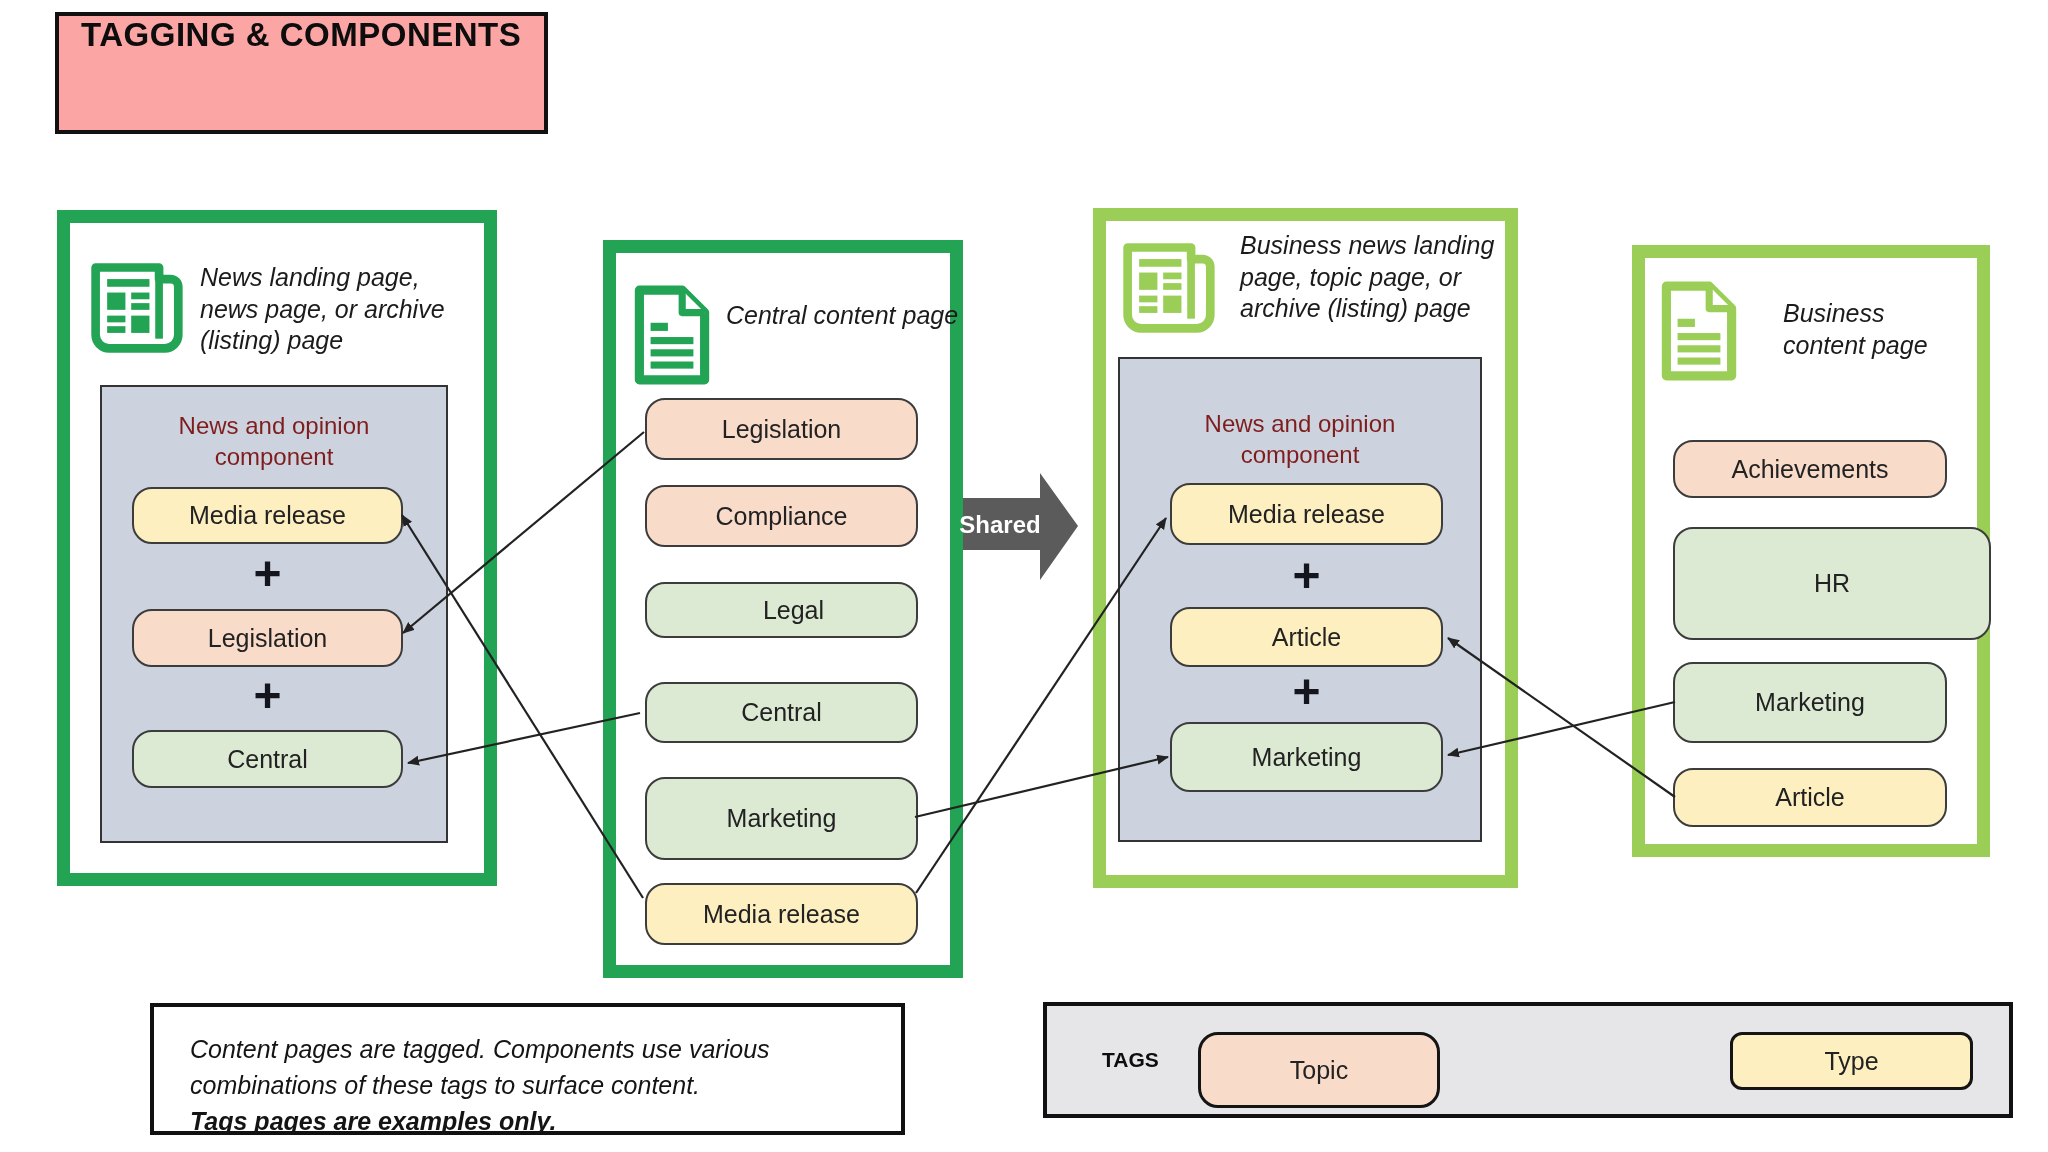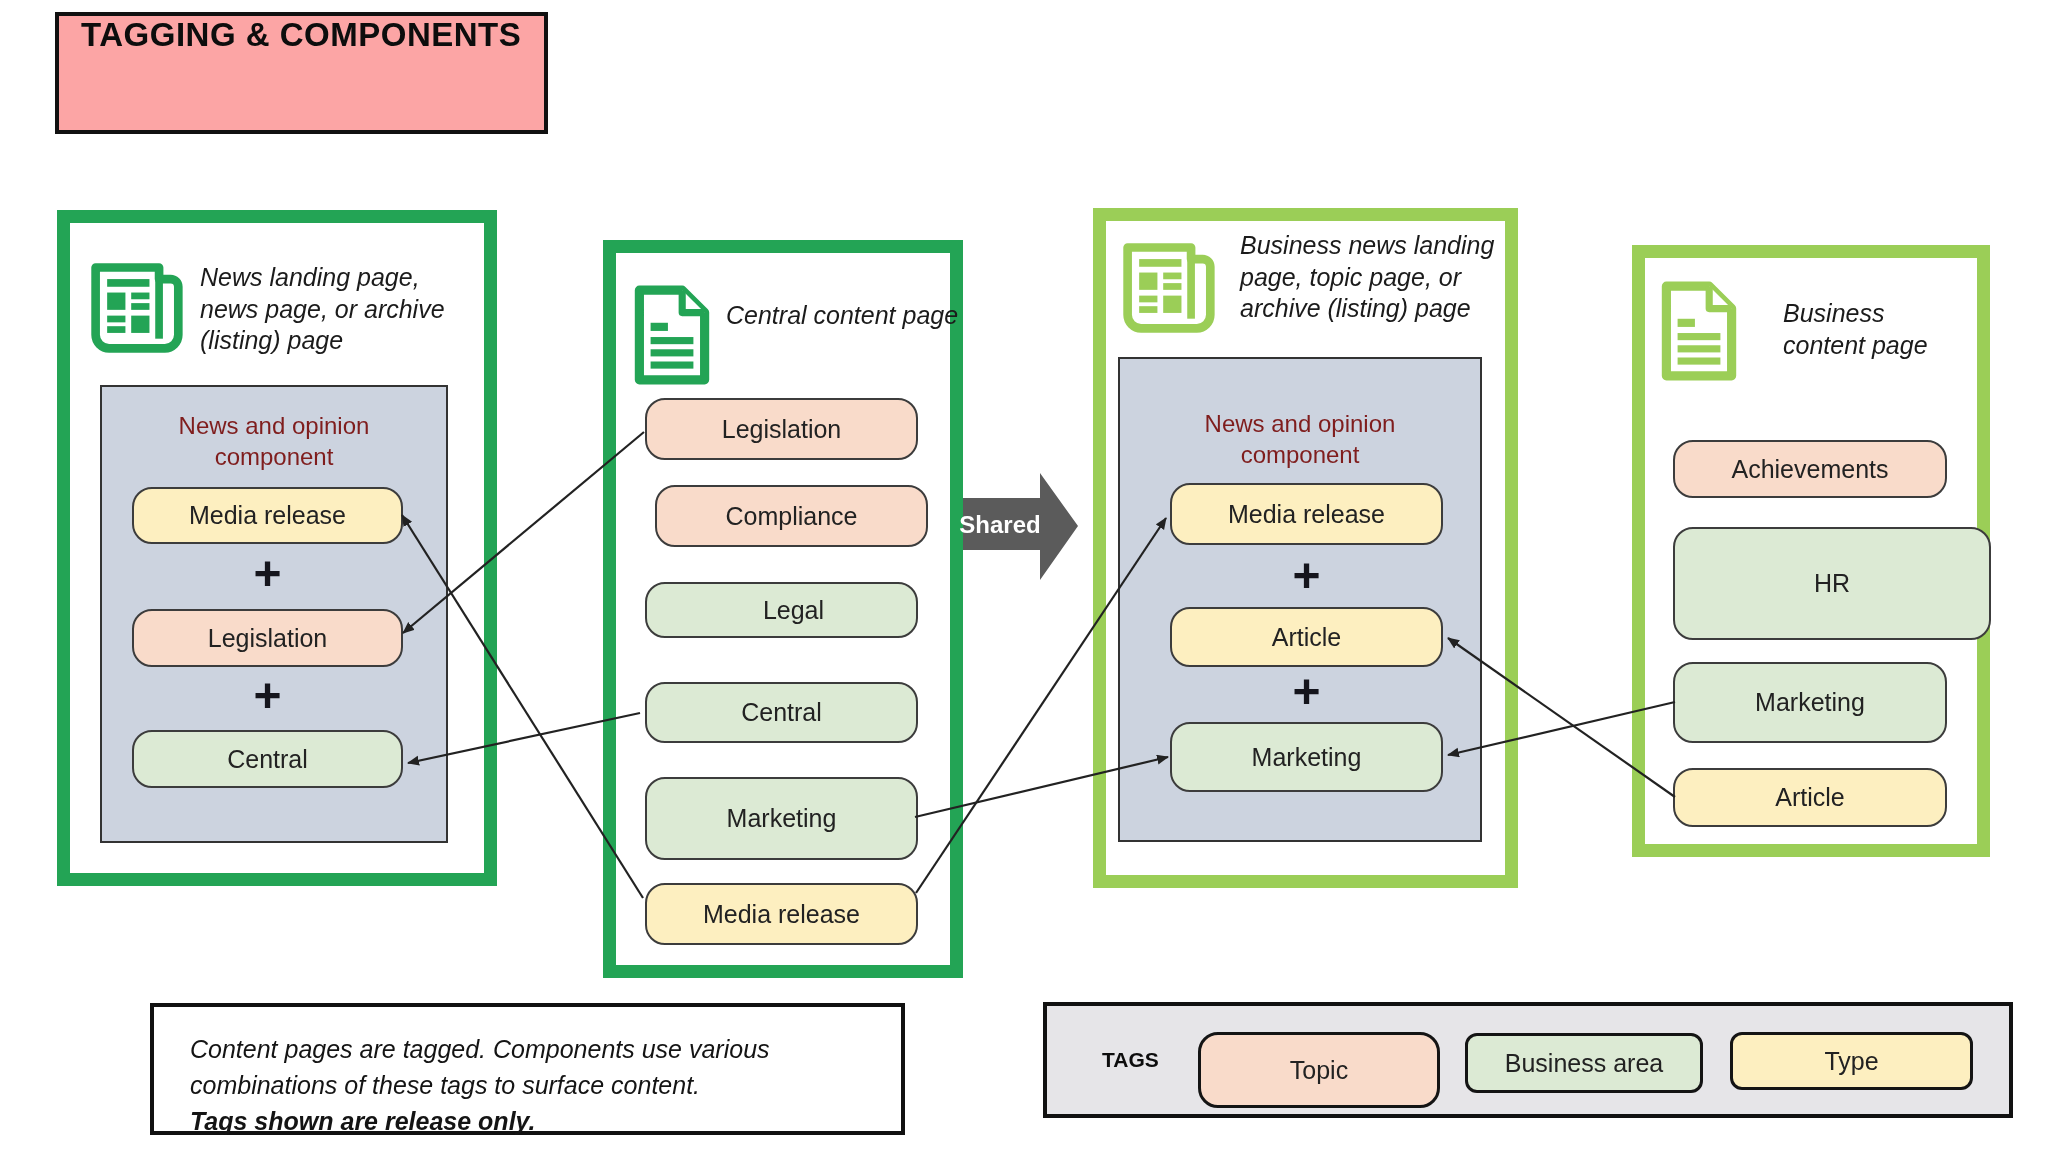--- a/index.html
+++ b/index.html
@@ -104,21 +104,21 @@
       <g fill="#23a455">
         <rect x="19" y="40" width="17" height="8"></rect>
         <rect x="19" y="54" width="42" height="7"></rect>
         <rect x="19" y="66" width="42" height="7"></rect>
         <rect x="19" y="78" width="42" height="7"></rect>
       </g>
     </svg>
   </span>
   <div class="caption" style="left:726px;top:300px;width:230px;white-space:nowrap;">Central content page</div>
   <div class="tag topic" style="left:645px;top:398px;width:273px;height:62px;">Legislation</div>
-  <div class="tag topic" style="left:645px;top:485px;width:273px;height:62px;margin-left:10px;">Compliance</div>
+  <div class="tag topic" style="left:645px;top:485px;width:273px;height:62px;">Compliance</div>
   <div class="tag area" style="left:645px;top:582px;width:273px;height:56px;padding-left:24px;">Legal</div>
   <div class="tag area" style="left:645px;top:682px;width:273px;height:61px;">Central</div>
   <div class="tag area" style="left:645px;top:777px;width:273px;height:83px;">Marketing</div>
   <div class="tag type" style="left:645px;top:883px;width:273px;height:62px;">Media release</div>
 
   <div class="panel lg" style="left:1093px;top:208px;width:425px;height:680px;"></div>
   <span class="abs" style="left:1118px;top:238px;width:100px;height:96px;">
     <svg width="100" height="96" viewBox="0 0 104 96">
       <path d="M10 8 h66 v12 h12 a8 8 0 0 1 8 8 v50 a14 14 0 0 1 -14 14 H24 a14 14 0 0 1 -14 -14 Z" fill="#ffffff" stroke="#9bce57" stroke-width="9" stroke-linejoin="round"></path>
       <line x1="76" y1="22" x2="76" y2="82" stroke="#9bce57" stroke-width="8"></line>
@@ -176,23 +176,22 @@
     <line class="connector" x1="1675" y1="702" x2="1448" y2="755" marker-end="url(#ah)"></line>
     <g>
       <polygon points="963,498 1040,498 1040,473 1078,526 1040,580 1040,550 963,550" fill="#5b5b5b"></polygon>
       <text x="1000" y="533" text-anchor="middle" font-size="24" font-weight="bold" fill="#ffffff" font-family="Liberation Sans, sans-serif">Shared</text>
     </g>
   </svg>
 
   <div class="note-box">
     <div>Content pages are tagged. Components use various</div>
     <div>combinations of these tags to surface content.</div>
-    <div class="b">Tags shown are release only.</div>
+    <div class="b">Tags pages are examples only.</div>
   </div>
 
   <div class="legend">
     <div class="legend-label">TAGS</div>
   </div>
   <div class="tag topic" style="left:1198px;top:1032px;width:242px;height:76px;border-width:3px;border-color:#141414;border-radius:20px;">Topic</div>
-  <div class="tag area" style="left:1465px;top:1033px;width:238px;height:60px;border-width:3px;border-color:#141414;border-radius:12px;">Business area</div>
   <div class="tag type" style="left:1730px;top:1032px;width:243px;height:58px;border-width:3px;border-color:#141414;border-radius:12px;">Type</div>
 
 </div>
 
 </body></html>

